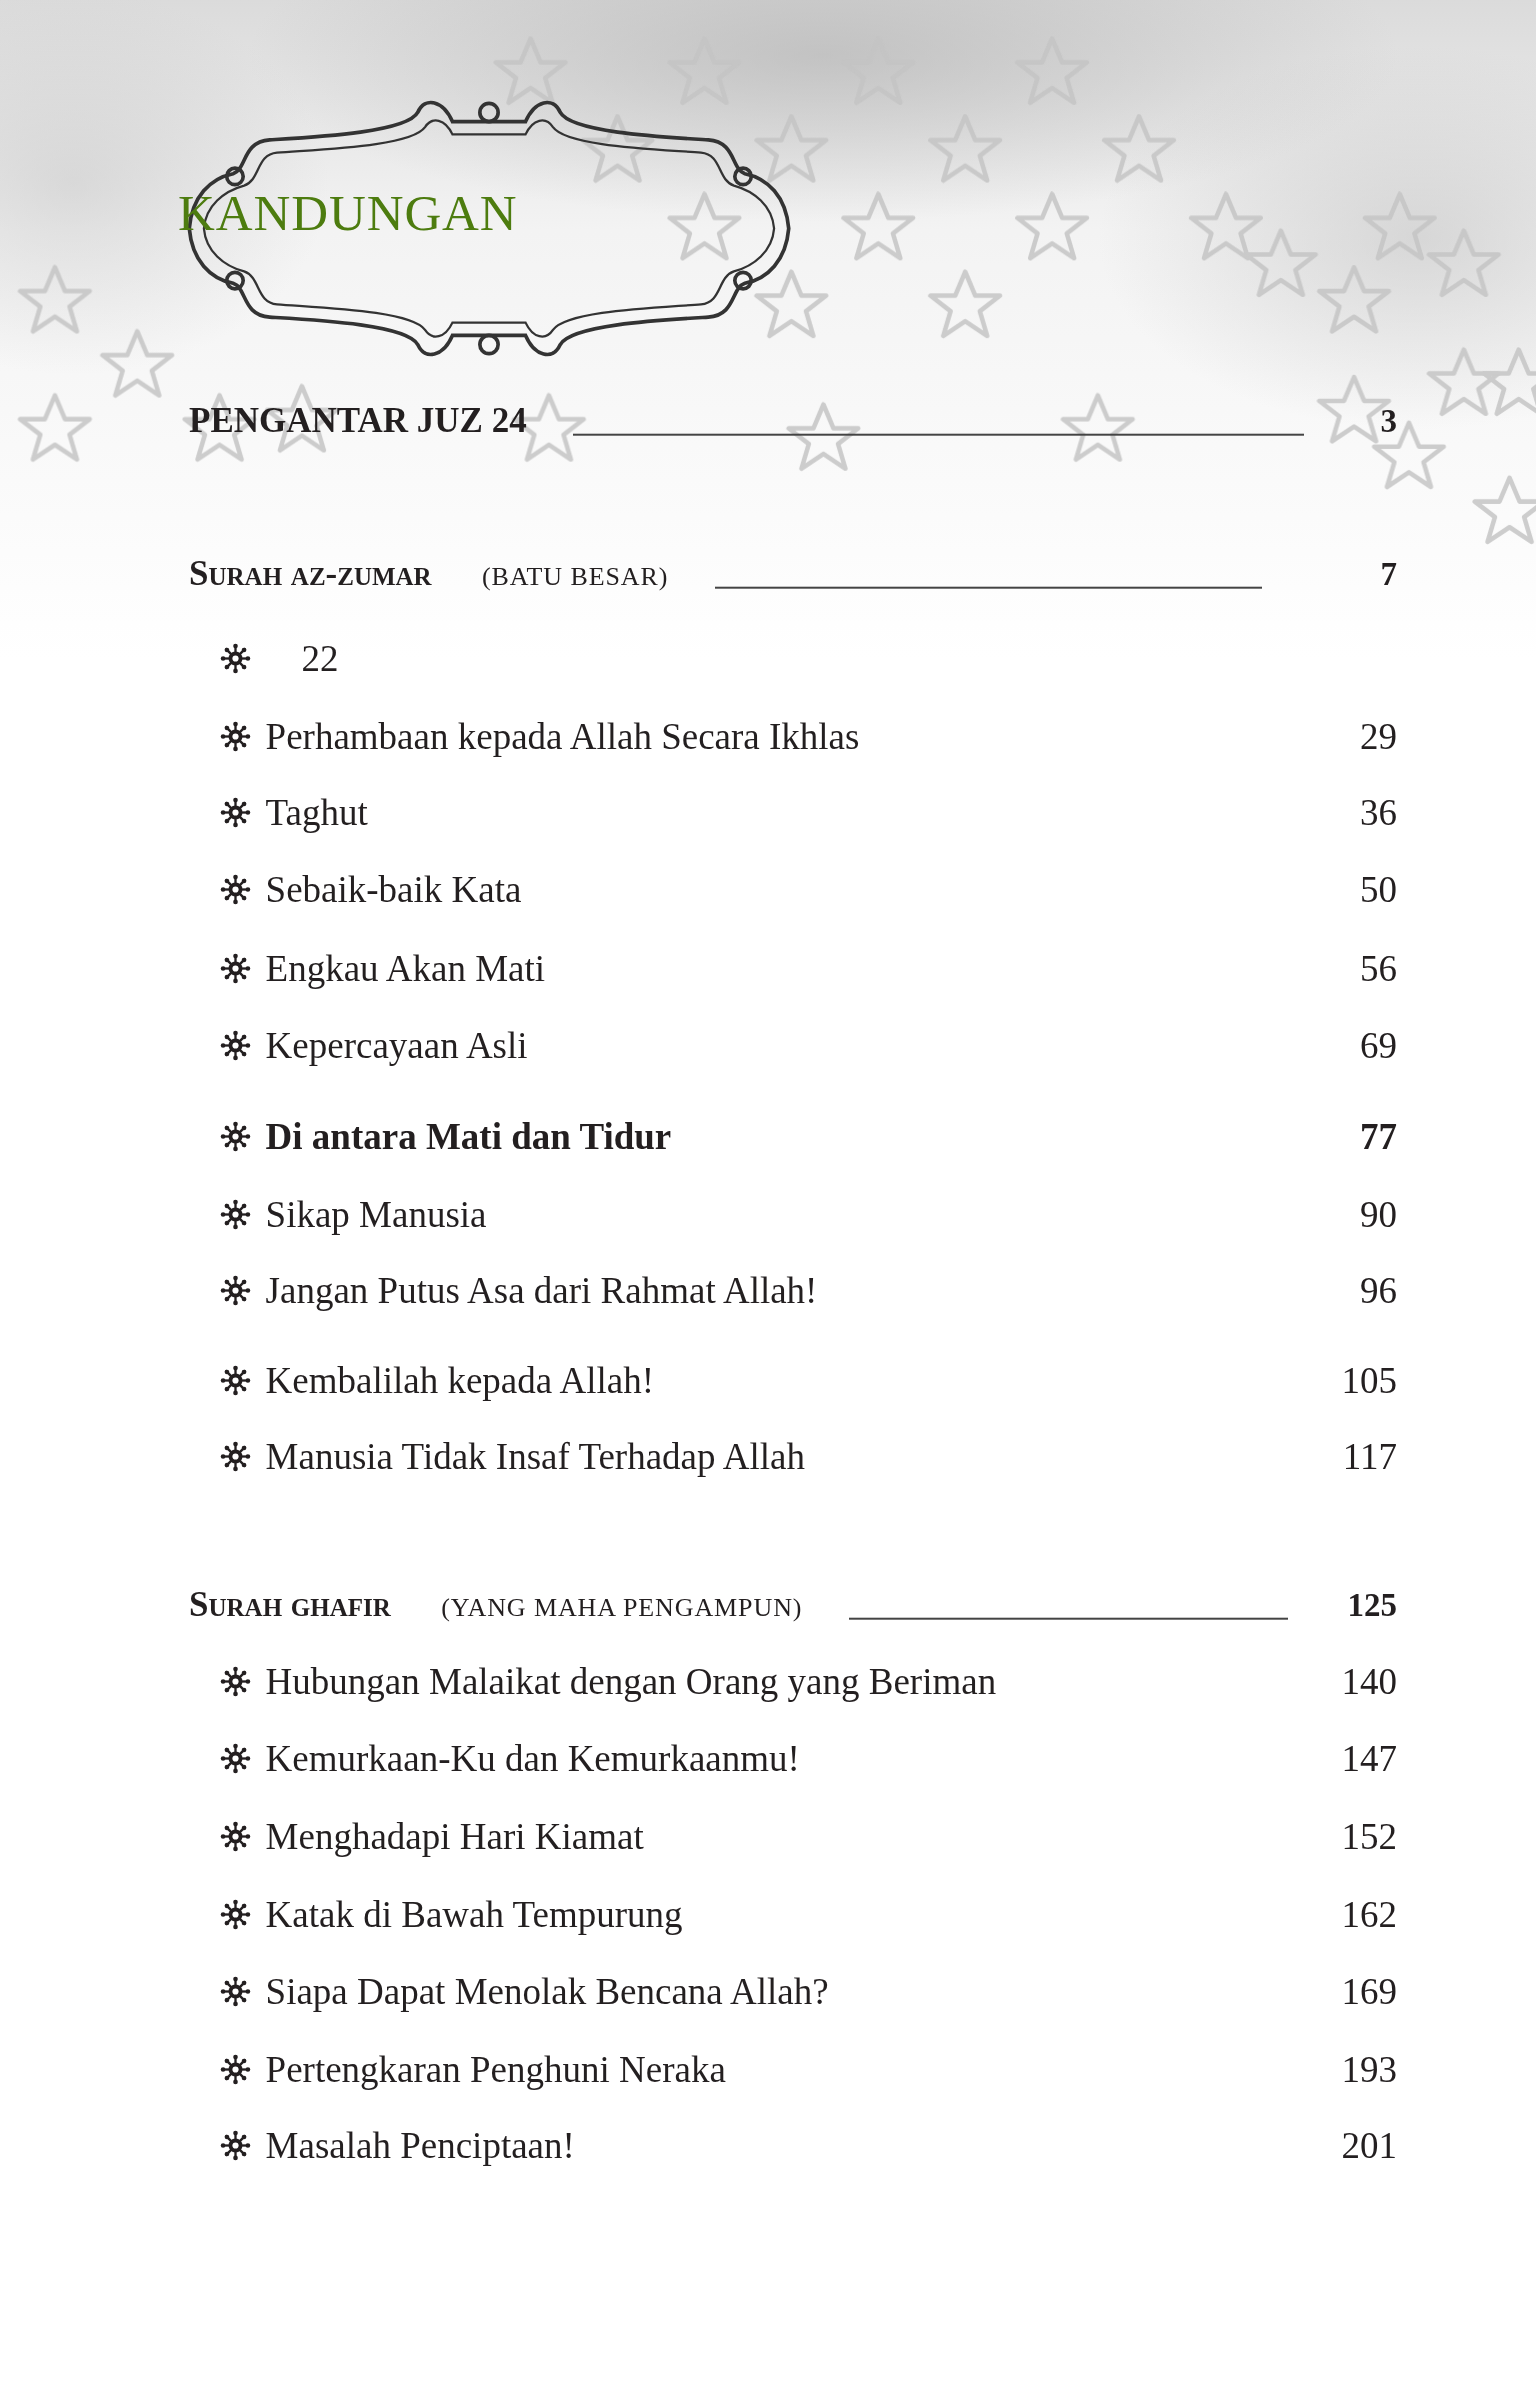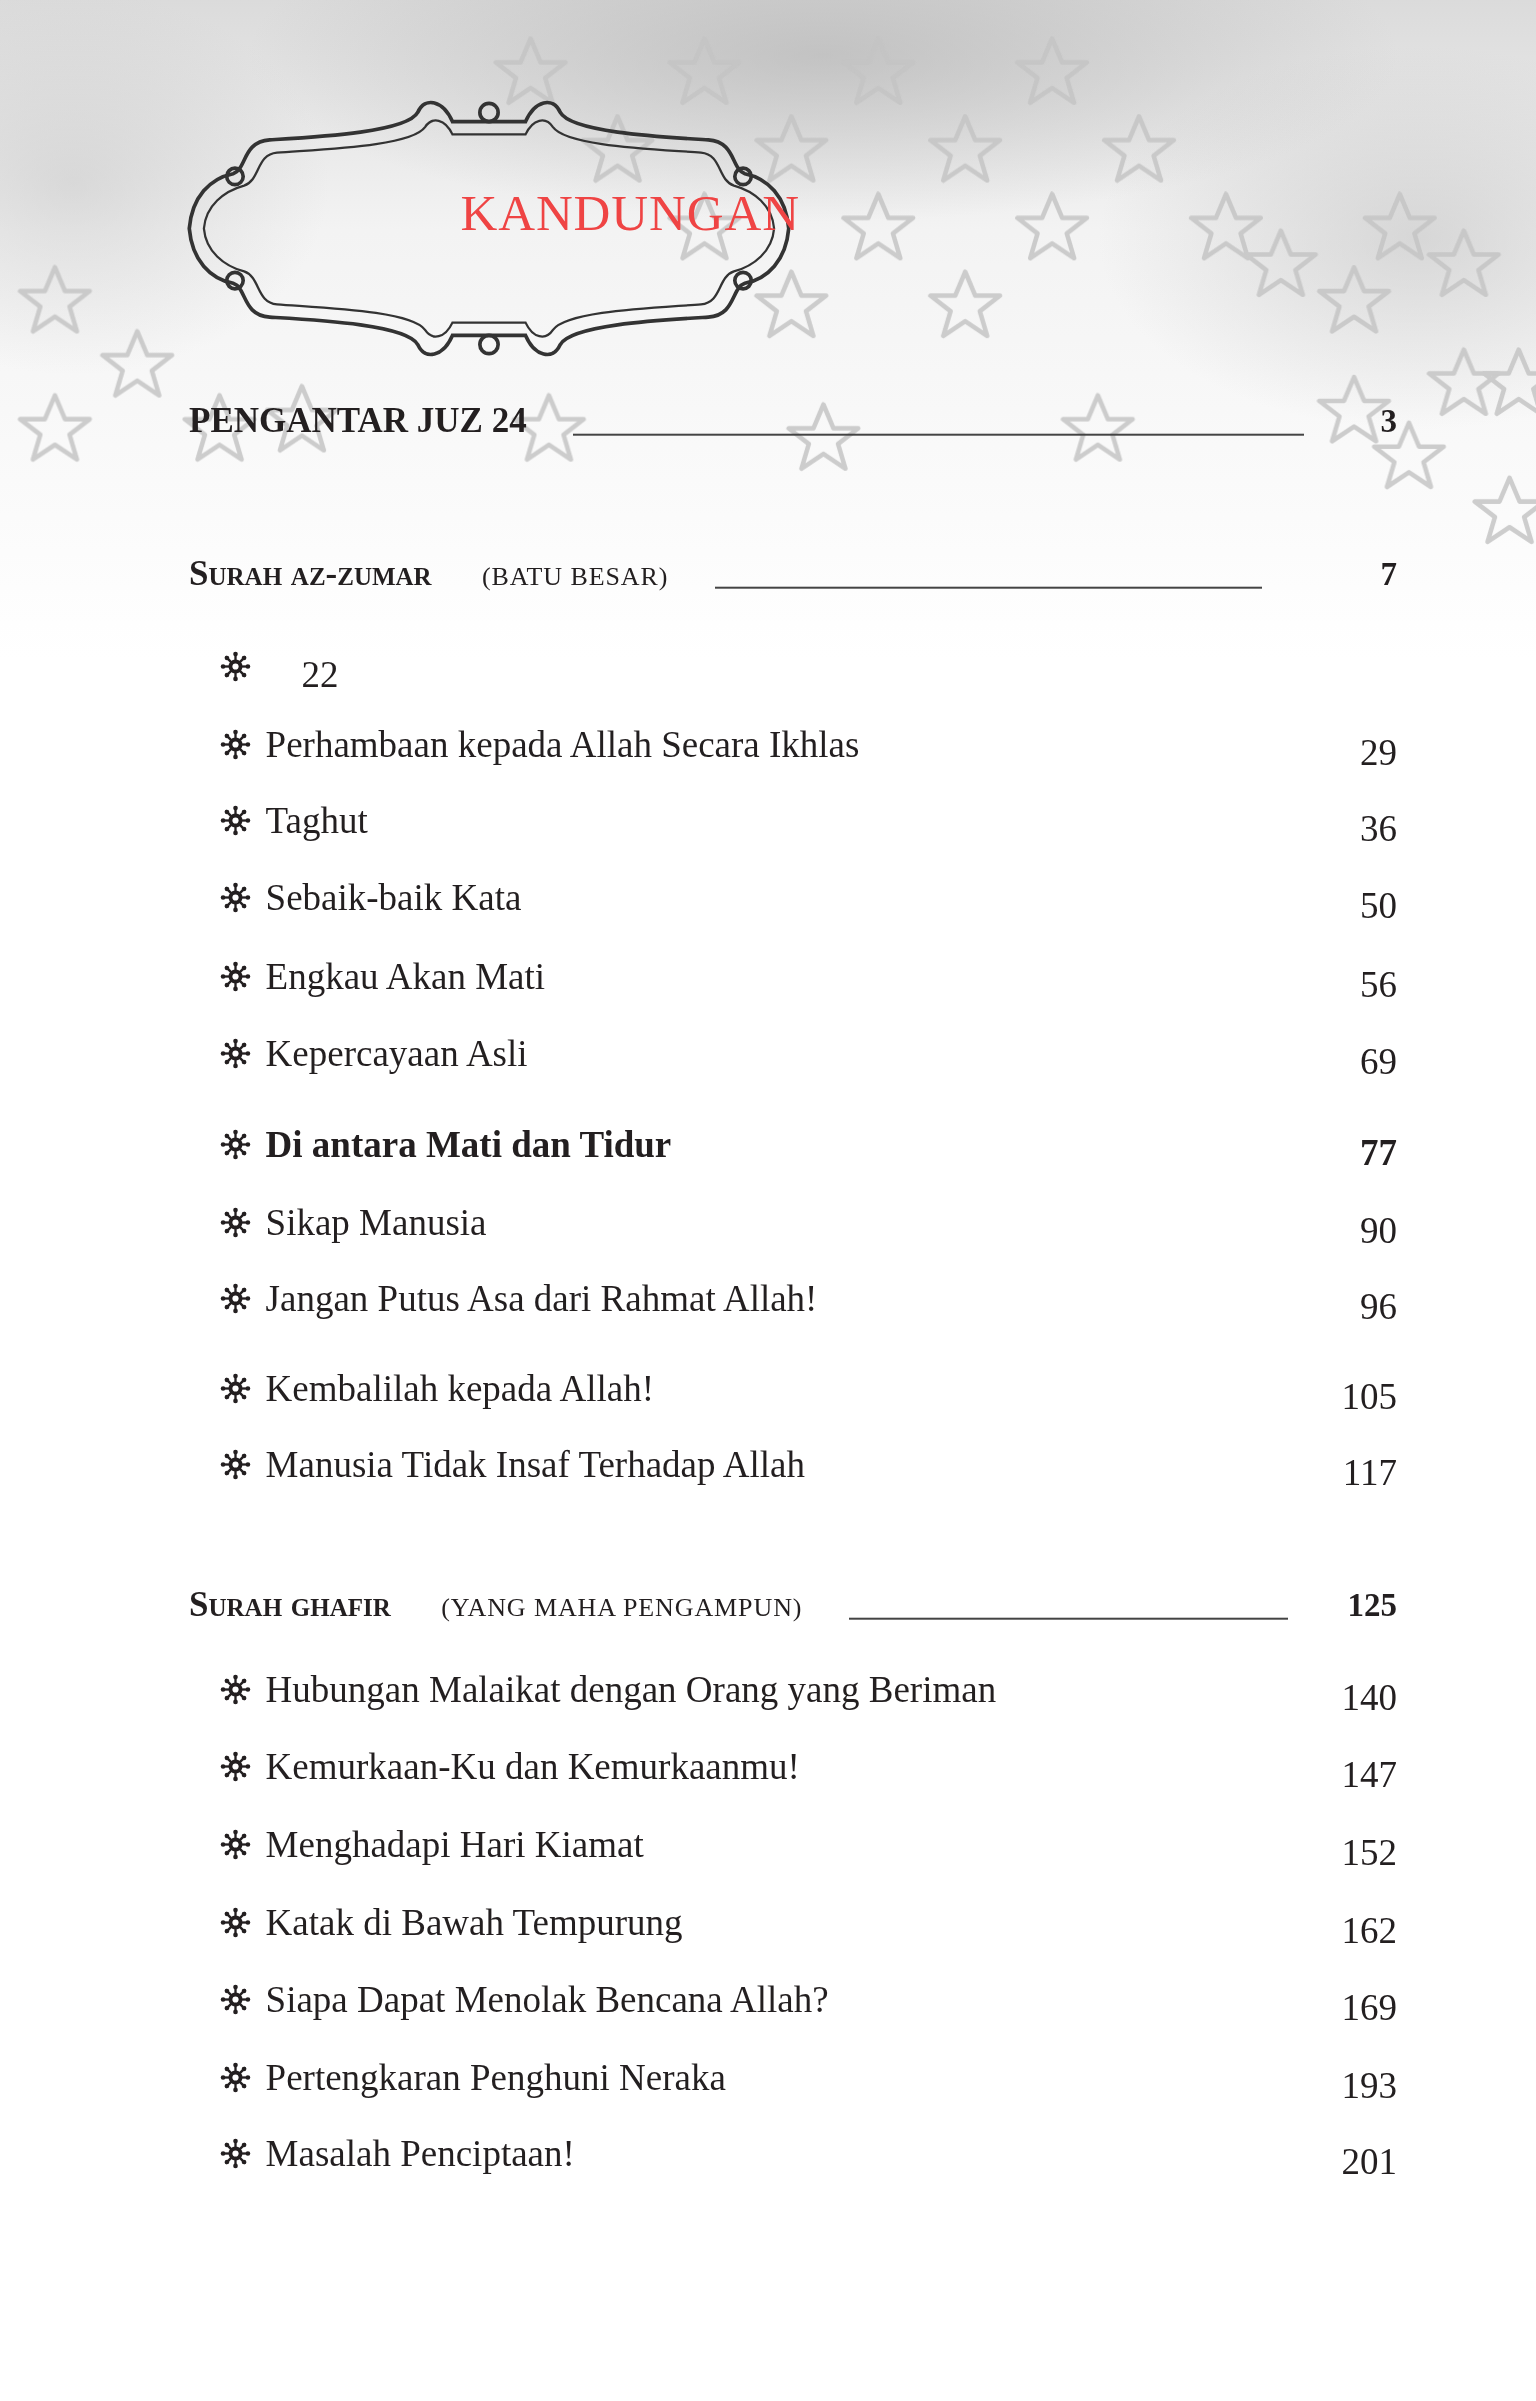--- a/index.html
+++ b/index.html
@@ -13,38 +13,38 @@
     position:absolute; left:0; top:0; width:1537px; height:659px;
     background:
       radial-gradient(ellipse 823px 238px at 823px 55px, rgba(170,170,170,0.55), rgba(255,255,255,0) 70%),
       radial-gradient(ellipse 457px 274px at 1418px 238px, rgba(180,180,180,0.45), rgba(255,255,255,0) 70%),
       radial-gradient(ellipse 366px 274px at 73px 183px, rgba(190,190,190,0.45), rgba(255,255,255,0) 70%),
       linear-gradient(to bottom, rgba(215,215,215,0.9) 0%, rgba(235,235,235,0.6) 35%, rgba(255,255,255,0) 100%);
   }
   .stars { position:absolute; left:0; top:0; width:1537px; height:659px; }
   .title-frame { position:absolute; left:178px; top:96px; width:622px; height:265px; }
   .title {
-    position:absolute; left:178px; top:188px; width:622px; text-align:right;
-    font-size:51px; letter-spacing:0.9px; color:#ef4444; line-height:1;
+    position:absolute; left:178px; top:188px; width:622px; text-align:left;
+    font-size:51px; letter-spacing:0.9px; color:#4d7c0f; line-height:1;
   }
   .section {
     position:absolute; left:189px; width:1208px; display:flex; align-items:baseline;
     font-size:35px; font-weight:bold; line-height:1;gap:43px;
   }
   .section .big { font-variant:small-caps; }
   .section .sub { font-weight:normal; font-size:26px; text-transform:uppercase; margin-left:7.3px; letter-spacing:0.9px; }
   .section .rule { flex:1; border-bottom:2.7px solid #444; margin:0 12.8px 0 3.7px; transform:translateY(3.7px); }
   .section .pg { font-size:33px; font-weight:bold; min-width:37px; text-align:right; }
   .item {
     position:absolute; left:220px; width:1177px; display:flex; align-items:center;
     font-size:37px; line-height:1;
   }
   .item .bullet { width:31px; height:31px; margin-right:14.6px; flex:0 0 auto; }
   .item .label { flex:1; }
-  .item .pg { text-align:right; min-width:73px;margin-top:16px; }
+  .item .pg { text-align:right; min-width:73px; }
 </style>
 </head>
 <body>
 
 <div class="bg-texture"></div>
 
 <svg class="stars" viewBox="0 0 1680 720">
   <defs>
     <path id="st" d="M0,-38 L11,-12 L38,-12 L16,5 L24,32 L0,16 L-24,32 L-16,5 L-38,-12 L-11,-12 Z" fill="none" stroke="#c4c4c4" stroke-width="5" stroke-linejoin="round"></path>
   </defs>

